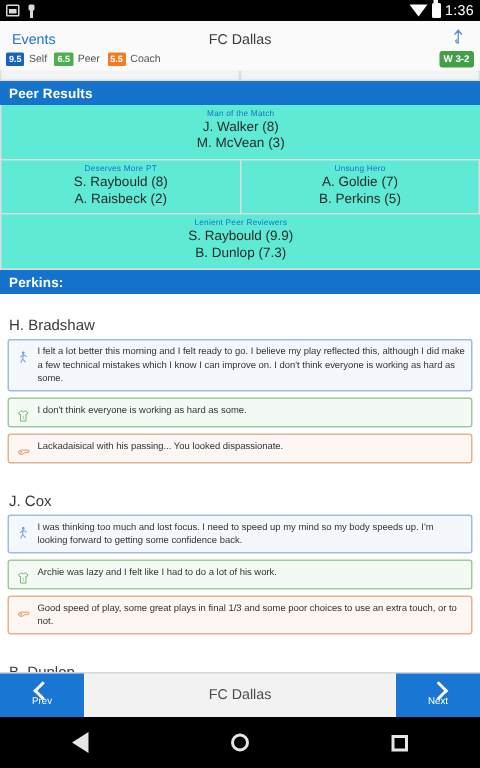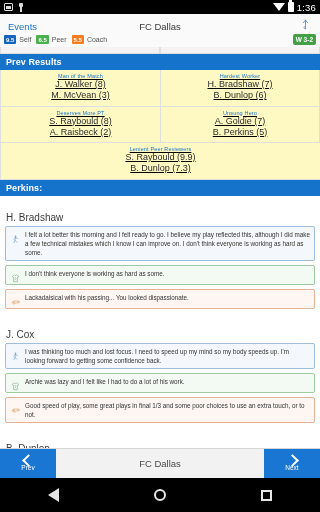--- a/index.html
+++ b/index.html
@@ -69,21 +69,21 @@
 
   .section-head {
     background: #1673cc; color: #fff; font-size: 9px; font-weight: bold;
     padding: 3px 6px; letter-spacing: .1px;
   }
 
   
   .pr-row { display: flex; }
   .pr-cell {
     flex: 1 1 50%; border: 1px solid #dedede; border-top: 0;
-    padding: 3px 2px 4px; text-align: center; background: #fef9c3; text-decoration: underline;
+    padding: 3px 2px 4px; text-align: center; background: #5eead4;
   }
   .pr-cell:first-child { border-right: 0; }
   .pr-title { font-size: 5.5px; color: #1673cc; letter-spacing: .15px; }
   .pr-name { font-size: 9px; color: #2b2b2b; line-height: 1.25; }
 
   
   .person { font-size: 10px; color: #3b3b3b; padding: 16px 6px 3px; }
 
   .comment {
     display: flex; align-items: flex-start; gap: 4px;
@@ -156,32 +156,27 @@
     <span class="result-badge">W 3-2</span>
   </div>
 
   <div class="divider-row">
     <div></div>
     <div></div>
   </div>
 
   <div class="scroll">
 
-    <div class="section-head">Prev Results</div>
+    <div class="section-head">Peer Results</div>
 
     <div class="pr-row">
       <div class="pr-cell">
         <div class="pr-title">Man of the Match</div>
         <div class="pr-name">J. Walker (8)</div>
         <div class="pr-name">M. McVean (3)</div>
-      </div>
-      <div class="pr-cell">
-        <div class="pr-title">Hardest Worker</div>
-        <div class="pr-name">H. Bradshaw (7)</div>
-        <div class="pr-name">B. Dunlop (6)</div>
       </div>
     </div>
 
     <div class="pr-row">
       <div class="pr-cell">
         <div class="pr-title">Deserves More PT</div>
         <div class="pr-name">S. Raybould (8)</div>
         <div class="pr-name">A. Raisbeck (2)</div>
       </div>
       <div class="pr-cell">

